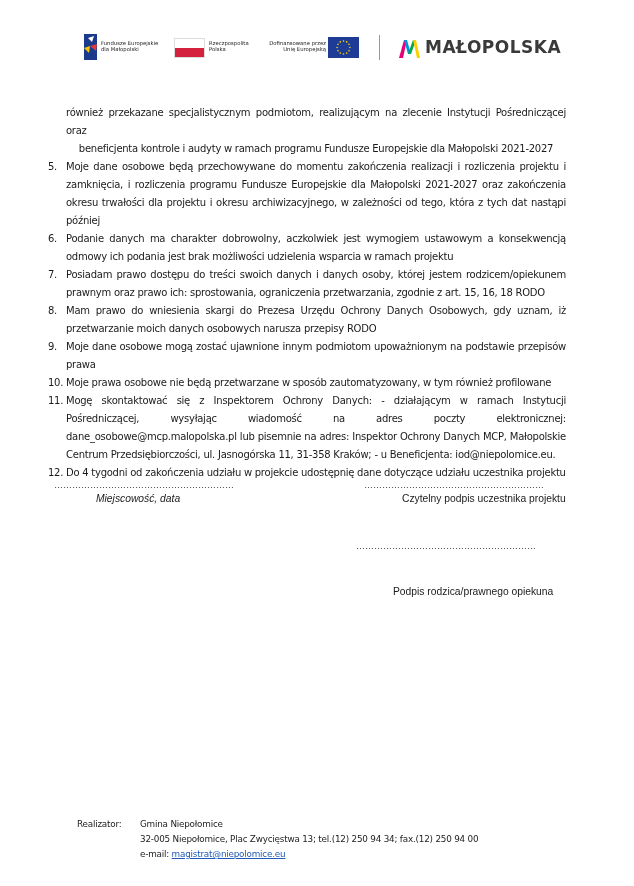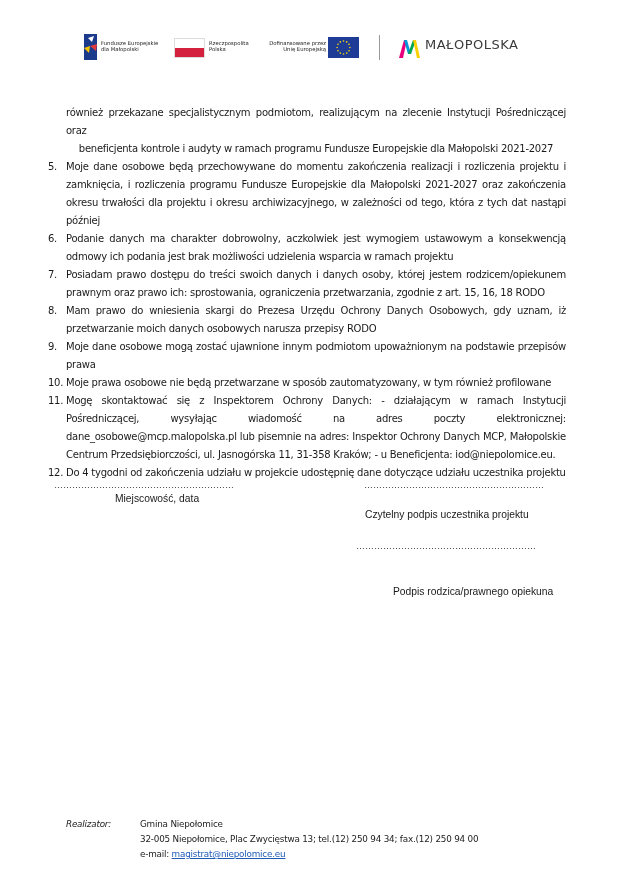--- a/index.html
+++ b/index.html
@@ -9,34 +9,34 @@
   .logo-fe { position: absolute; left: 84px; top: 8px; width: 13px; height: 26px; background: #1c3a8c; }
   .logo-fe-text { position: absolute; left: 101px; top: 14px; font-size: 5.3px; line-height: 6px; color: #222; font-family: "DejaVu Sans", sans-serif; }
   .flag { position: absolute; left: 174px; top: 12px; width: 31px; height: 20px; border: 1px solid #ddd; box-sizing: border-box; }
   .flag .w { height: 50%; background: #fff; }
   .flag .r { height: 50%; background: #d4213d; }
   .logo-rp-text { position: absolute; left: 209px; top: 14px; font-size: 5.3px; line-height: 6px; color: #222; font-family: "DejaVu Sans", sans-serif; }
   .logo-ue-text { position: absolute; left: 264px; top: 14px; font-size: 5.3px; line-height: 6px; color: #222; text-align: right; width: 62px; font-family: "DejaVu Sans", sans-serif; }
   .eu-flag { position: absolute; left: 328px; top: 11px; width: 31px; height: 21px; background: #1e3c96; }
   .divider { position: absolute; left: 379px; top: 9px; width: 1px; height: 25px; background: #999; }
   .mp-logo { position: absolute; left: 399px; top: 12px; width: 22px; height: 20px; }
-  .mp-text { position: absolute; left: 425px; top: 11px; font-size: 13px; letter-spacing: 0.5px; color: #3a3a3a; font-family: "DejaVu Sans", sans-serif; }
+  .mp-text { position: absolute; left: 425px; top: 11px; font-size: 17px; letter-spacing: 0.5px; color: #3a3a3a; font-family: "DejaVu Sans", sans-serif; font-weight: bold; }
 
   .content { position: absolute; left: 48px; top: 104px; width: 518px; font-family: "DejaVu Sans", sans-serif;
              font-size: 10px; line-height: 18px; color: #1a1a1a; letter-spacing: -0.25px; }
   .item { display: flex; }
   .num { width: 18px; flex: none; }
   .txt { flex: 1; text-align: justify; }
   .cont { padding-left: 18px; text-align: justify; }
   .txt.last-left { text-align: left; }
 
   .sig { position: absolute; font-size: 10.3px; color: #1a1a1a; }
   .dots { letter-spacing: 0px; color: #333; font-size: 9px; }
   .footer { position: absolute; left: 62px; top: 817px; font-family: "DejaVu Sans", sans-serif; font-size: 8.8px; line-height: 15px; color: #222; letter-spacing: -0.2px; }
-  .footer .label { position: absolute; left: 4px; top: 0; width: 70px; font-style: italic; }
+  .footer .label { position: absolute; left: 15px; top: 0; width: 70px; }
   .footer .body { position: absolute; left: 78px; top: 0; width: 380px; }
   .footer .bold { font-weight: normal; }
   .footer a { color: #1f5bb5; text-decoration: underline; }
 </style>
 </head>
 <body>
 
 <div class="header">
   <div class="logo-fe">
     <svg width="13" height="26" viewBox="0 0 13 26">
@@ -131,26 +131,26 @@
   </div>
   <div class="item">
     <span class="num">12.</span>
     <span class="txt last-left">Do 4 tygodni od zakończenia udziału w projekcie udostępnię dane dotyczące udziału uczestnika projektu</span>
   </div>
 </div>
 
 <div class="sig" style="left:54px; top:480px;">
   <div class="dots">……………………………………………………</div>
 </div>
-<div class="sig" style="left:115px; top:493px;">Miejscowość, data</div>
+<div class="sig" style="left:96px; top:493px;font-style:italic;">Miejscowość, data</div>
 
 <div class="sig" style="left:364px; top:480px;">
   <div class="dots">……………………………………………………</div>
 </div>
-<div class="sig" style="left:365px; top:493px;margin-top:16px;">Czytelny podpis uczestnika projektu</div>
+<div class="sig" style="left:402px; top:493px;">Czytelny podpis uczestnika projektu</div>
 
 <div class="sig" style="left:356px; top:541px;">
   <div class="dots">……………………………………………………</div>
 </div>
 <div class="sig" style="left:393px; top:550px;margin-top:36px;">Podpis rodzica/prawnego opiekuna</div>
 
 <div class="footer">
   <div class="label">Realizator:</div>
   <div class="body">
     <div class="bold">Gmina Niepołomice</div>

